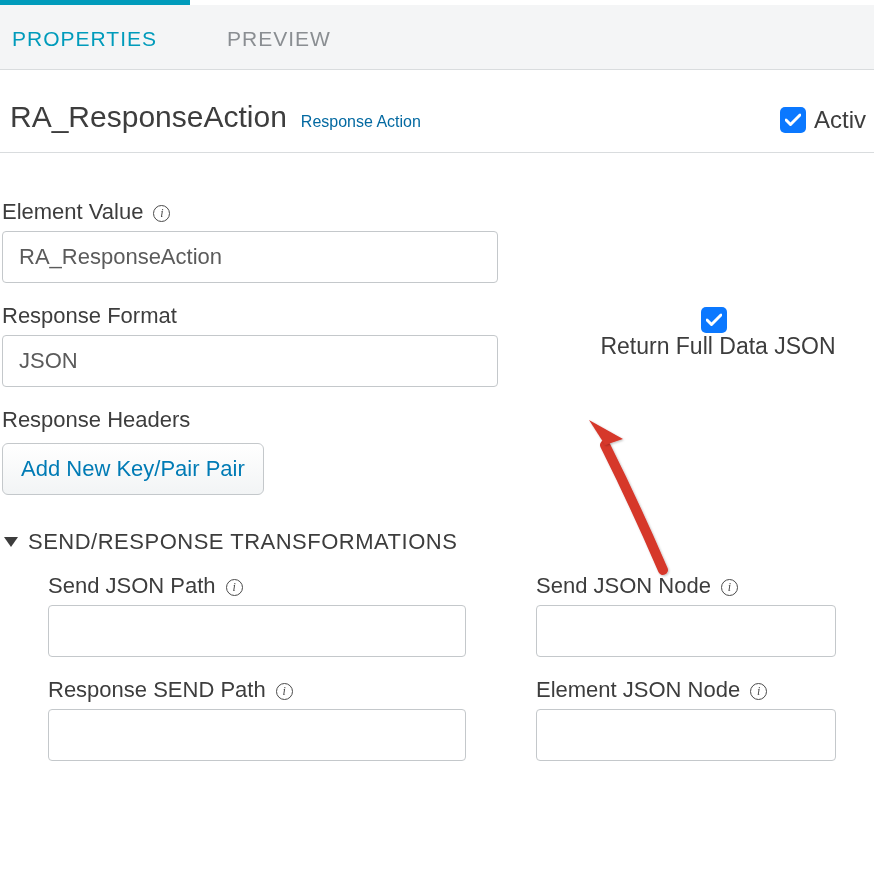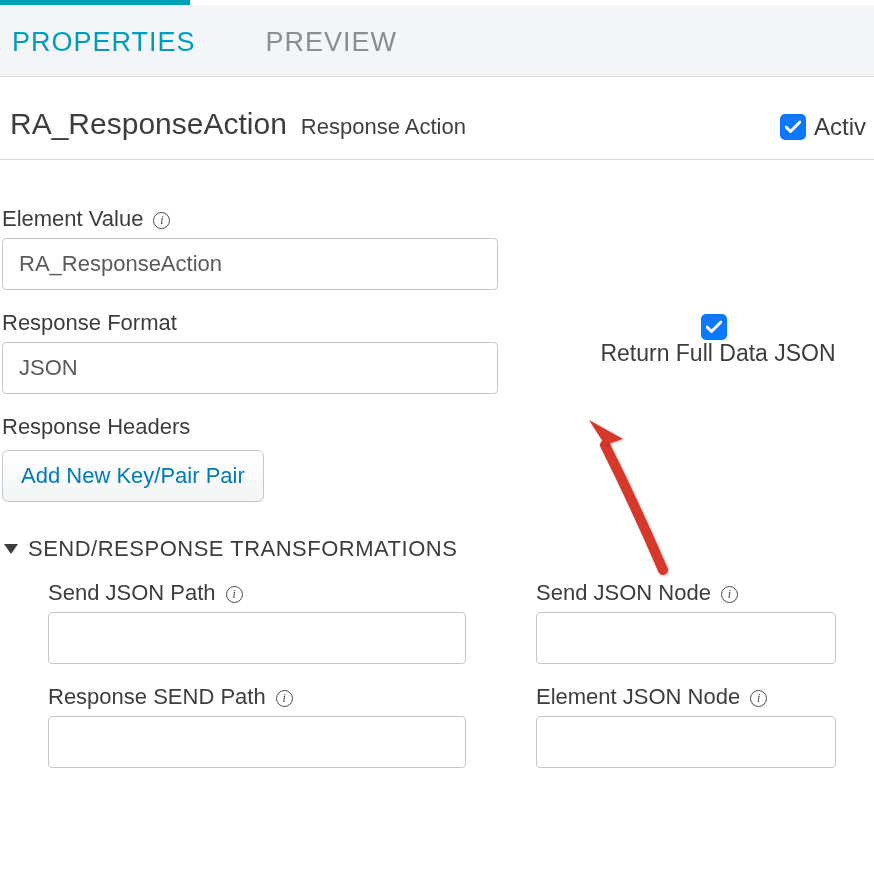--- a/index.html
+++ b/index.html
@@ -24,43 +24,43 @@
     margin-left: 0;
   }
   .tabs {
     display: flex;
     align-items: flex-end;
     background: #f4f5f6;
     padding: 22px 12px 18px 12px;
     gap: 70px;
   }
   .tab {
-    font-size: 27px;
+    font-size: 21px;
     letter-spacing: 1px;
     color: #8a8e92;
     cursor: pointer;
   }
   .tab.active { color: #009bbb; }
 
   
   .title-row {
     display: flex;
     align-items: baseline;
     padding: 30px 10px 18px 10px;
     border-bottom: 1px solid #d9dcde;
   }
   .title-main {
     font-size: 30px;
     font-weight: 400;
     color: #3d3d3d;
     margin-right: 14px;
   }
   .title-sub {
-    font-size: 22px;
-    color: #404040;
+    font-size: 16px;
+    color: #0369a1;
   }
   .spacer-grow { flex: 1; }
   .activ {
     display: flex;
     align-items: center;
     font-size: 24px;
     color: #3d3d3d;
     margin-right: -2px;
   }
 

